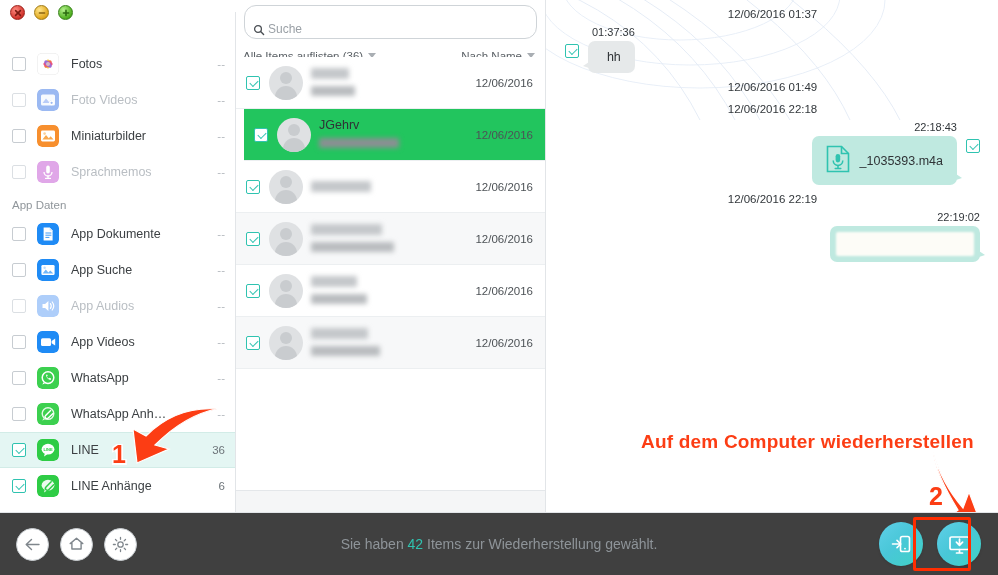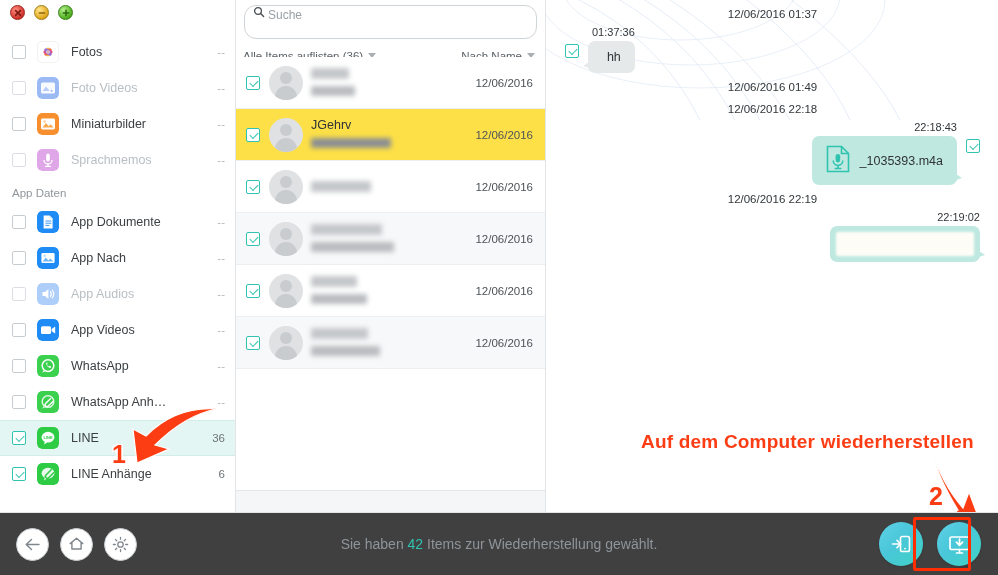--- a/index.html
+++ b/index.html
@@ -26,21 +26,21 @@
   .tl { width: 15px; height: 15px; border-radius: 50%; position: relative;
         display: flex; align-items: center; justify-content: center;
         font-size: 11px; line-height: 1; font-weight: bold; color: rgba(80,20,10,.55); }
   .tl.close  { background: radial-gradient(circle at 35% 30%, #ff8a80, #d0342c 70%, #a2231c); border: 1px solid #9e2019; }
   .tl.min    { background: radial-gradient(circle at 35% 30%, #ffe58a, #e0a61b 70%, #a87d14); border: 1px solid #a07a14; }
   .tl.max    { background: radial-gradient(circle at 35% 30%, #b2f08a, #4fae1f 70%, #357a14); border: 1px solid #37801a; }
   .tl svg { display:block; }
 
   
   .sidebar {
-    position: absolute; left: 0; top: 0; width: 236px; height: 512px;
+    position: absolute; left: 0; top: 12px; width: 236px; height: 512px;
     background: transparent;
     border-right: 1px solid #e2e5e8;
     overflow: hidden;
   }
   .side-list { position: absolute; top: 34px; left: 0; right: 0; }
   .side-row {
     height: 36px; display: flex; align-items: center;
     padding-left: 12px; padding-right: 10px; position: relative;
   }
   .side-row.selected { background: #e4f6f3; }
@@ -77,42 +77,42 @@
   }
 
   
   .midpanel {
     position: absolute; left: 236px; top: 0; width: 310px; height: 512px;
     background: #ffffff; border-right: 1px solid #e2e5e8; overflow: hidden;
   }
   .searchwrap { padding: 5px 8px 4px 8px; background: transparent; }
   .searchbox {
     height: 23px; border: 1px solid #cfd4d8; border-radius: 12px; background: #fff;
-    display: flex; align-items: flex-end; padding: 16px 8px;
+    display: flex; align-items: flex-start; padding: 16px 8px;
   }
   .searchbox .mag { flex: 0 0 auto; margin-right: 3px; }
   .searchbox input {
     border: none; outline: none; background: transparent; font-size: 12px;
     color: #2d3134; width: 100%; font-family: "Liberation Sans", sans-serif;
   }
   .searchbox input::placeholder { color: #9aa0a6; }
   .filterbar {
     height: 26px; display: flex; align-items: center; justify-content: space-between;
     padding: 0 10px 0 7px; border-bottom: 1px solid #e4e7ea; font-size: 11.5px; color: #5b6166;
   }
   .flt { display: flex; align-items: center; gap: 5px; cursor: default; }
   .caret { width: 0; height: 0; border-left: 4px solid transparent; border-right: 4px solid transparent;
            border-top: 5px solid #a9aeb3; }
   .listrows { position: absolute; top: 57px; left: 0; right: 0; bottom: 0; }
   .lrow {
     height: 52px; display: flex; align-items: center; padding: 0 12px 0 10px;
     border-bottom: 1px solid #eceff1; position: relative; background: #ffffff;
   }
   .lrow.alt { background: #f7f8f9; }
-  .lrow.sel { background: #fde047; }
+  .lrow.sel { background: #22c55e; margin-left: 8px; }
   .avatar {
     width: 34px; height: 34px; border-radius: 50%; background: #dfe1e3;
     margin-left: 9px; flex: 0 0 auto; position: relative; overflow: hidden;
   }
   .avatar::before {
     content: ""; position: absolute; left: 50%; top: 6px; transform: translateX(-50%);
     width: 12px; height: 12px; border-radius: 50%; background: #c9cccf;
   }
   .avatar::after {
     content: ""; position: absolute; left: 50%; top: 20px; transform: translateX(-50%);
@@ -331,21 +331,21 @@
         <div class="side-row">
           <span class="cb"></span>
           <span class="app-ico">
             <svg width="22" height="22" viewBox="0 0 22 22">
               <rect width="22" height="22" rx="5" fill="#1f8bf5"></rect>
         <rect x="4.4" y="6" width="13.2" height="10" rx="1.3" fill="#fff"></rect>
         <path d="M5.6 14.6 L8.8 10.4 L11.4 13.4 L13.2 11.4 L16.4 14.6 Z" fill="#6fb6f9"></path>
         <circle cx="7.6" cy="8.8" r="1.2" fill="#bcdcfb"></circle>
             </svg>
           </span>
-          <span class="side-label">App Nach</span>
+          <span class="side-label">App Suche</span>
           <span class="side-count dash">--</span>
         </div>
         <div class="side-row">
           <span class="cb dim"></span>
           <span class="app-ico">
             <svg width="22" height="22" viewBox="0 0 22 22">
               <rect width="22" height="22" rx="5" fill="#aecefa"></rect>
         <path d="M5.5 9 h2.6 L11.4 6 v10 L8.1 13 H5.5 Z" fill="#fff"></path>
         <path d="M13.4 8.6 a4 4 0 0 1 0 4.8 M15.2 7 a6.5 6.5 0 0 1 0 8" fill="none" stroke="#fff" stroke-width="1.2" stroke-linecap="round"></path>
             </svg>

